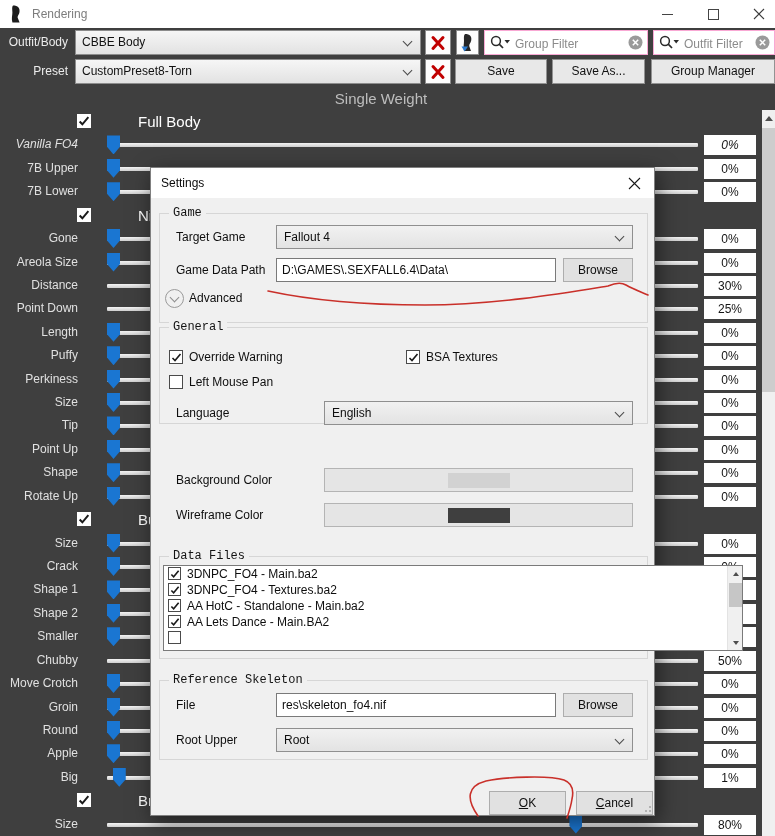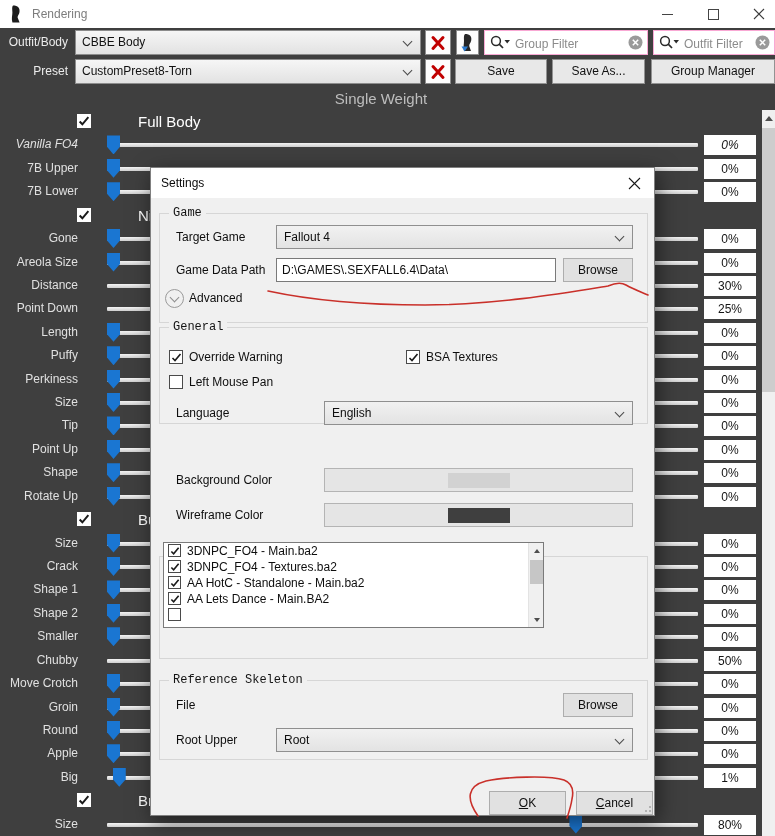--- a/index.html
+++ b/index.html
@@ -423,21 +423,21 @@
     <div class="swatch" style="background:#d2d2d2"></div>
   </div>
   <span class="dl" style="left:25px;top:335px">Wireframe Color</span>
   <div class="swatchbtn" style="left:173px;top:335px;width:309px">
     <div class="swatch" style="background:#3f3f3f"></div>
   </div>
 
   <div class="group" style="left:8px;top:388px;width:489px;height:103px">
     <span class="legend">Data Files</span>
   </div>
-  <div class="filelist" style="left:12px;top:374px;width:381px;height:86px" id="file-list">
+  <div class="filelist" style="left:12px;top:397px;width:580px;height:86px" id="file-list">
     <div class="fitem">
         <span class="fcb">
           <svg width="10" height="10" viewBox="0 0 11 11">
             <polyline points="1.5,6 4,8.5 9.5,2" fill="none" stroke="#1a1a1a" stroke-width="1.8"></polyline>
           </svg>
         </span>
         <span class="ftxt">3DNPC_FO4 - Main.ba2</span>
       </div>
       <div class="fitem">
         <span class="fcb">
@@ -475,20 +475,21 @@
       <div class="b bot">
           <div class="arr d" style="border-left-width:3.5px;border-right-width:3.5px;border-top-width:4.5px"></div>
         </div>
     </div>
   </div>
 
   <div class="group" style="left:8px;top:512px;width:489px;height:80px">
     <span class="legend">Reference Skeleton</span>
   </div>
   <span class="dl" style="left:25px;top:525px">File</span>
+  <input class="dinput" style="left: 125px; top: 525px; width: 280px;" value="res\skeleton_fo4.nif">
   <div class="dbtn" style="left:412px;top:525px;width:70px">Browse</div>
   <span class="dl" style="left:25px;top:560px">Root Upper</span>
   <div class="dcombo" style="left:125px;top:560px;width:357px">
     <span class="val">Root</span>
     <span class="chev"></span>
   </div>
 
   <div class="okrow">
     <div class="dbtn" style="left:338px;top:623px;width:77px"><u>O</u>K</div>
     <div class="dbtn" style="left:425px;top:623px;width:77px"><u>C</u>ancel</div>

